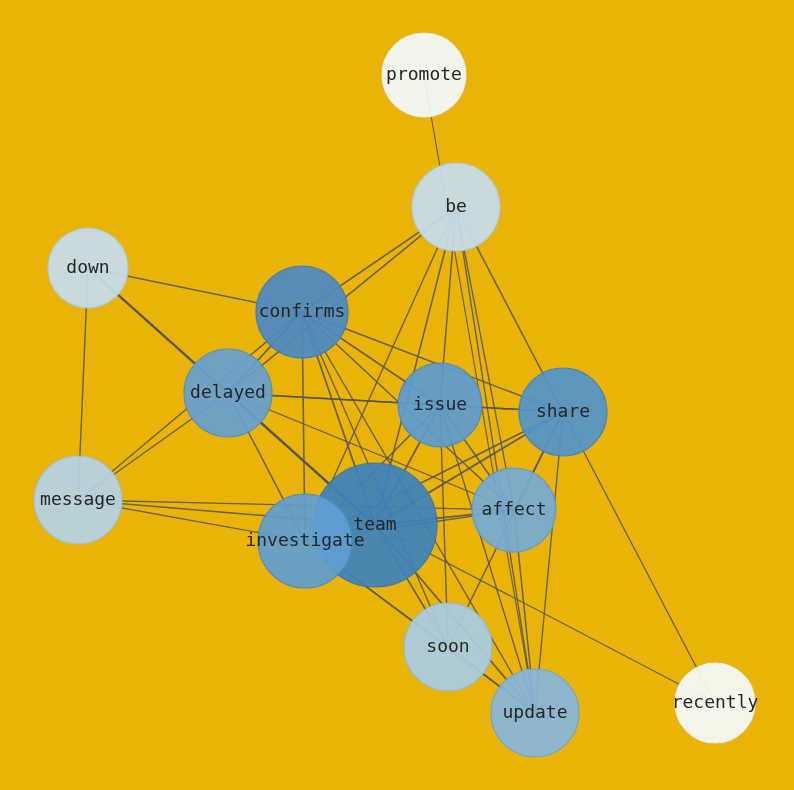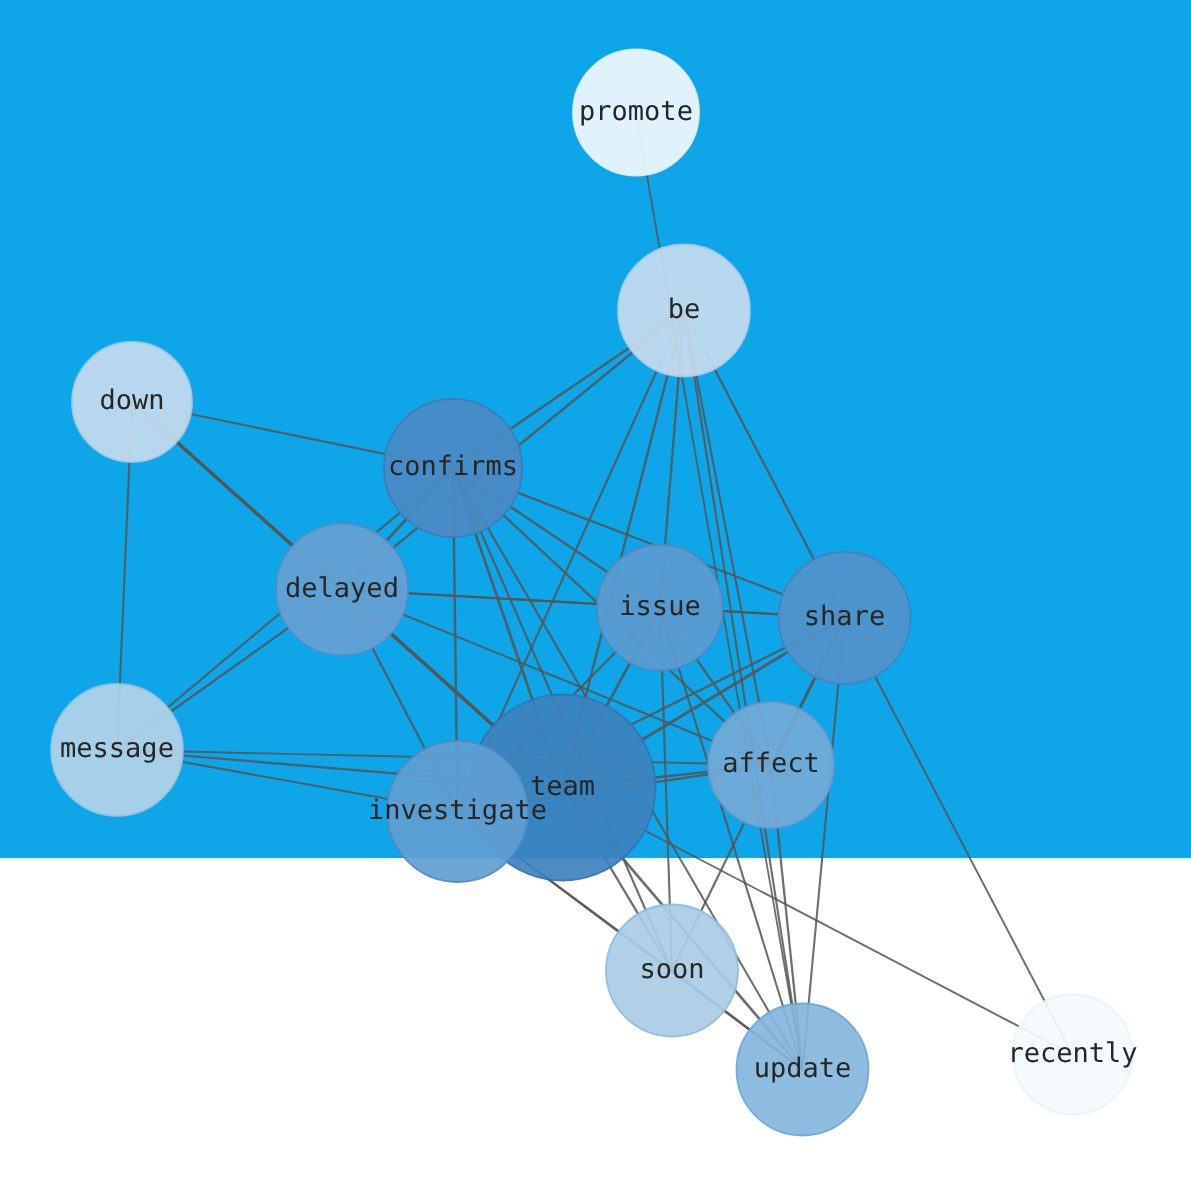--- a/index.html
+++ b/index.html
@@ -9,22 +9,22 @@
   }
   body {
     width: 794px;
     height: 790px;
     font-family: "DejaVu Sans Mono", "Liberation Mono", monospace;
     overflow: hidden;
   }
   #graph-root {
     position: relative;
     width: 794px;
-    height: 572px;
-    background: #0ea5e9;
+    height: 790px;
+    background: #eab308;
   }
   svg#network-svg {
     display: block;
     width: 794px;
     height: 790px;
   }
   .edge-line {
     stroke: #555555;
     stroke-opacity: 0.85;
     fill: none;

